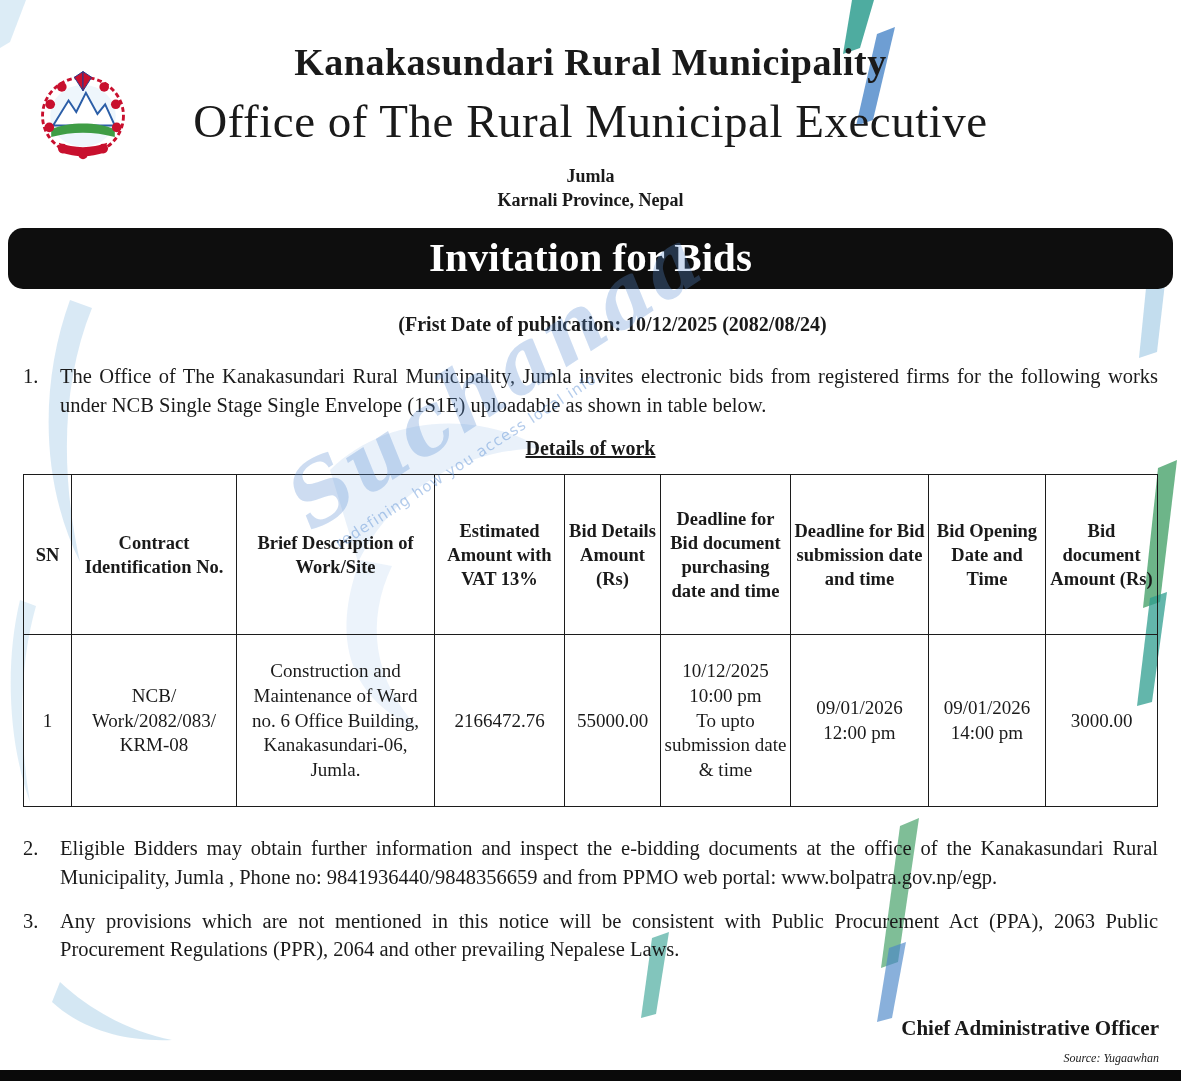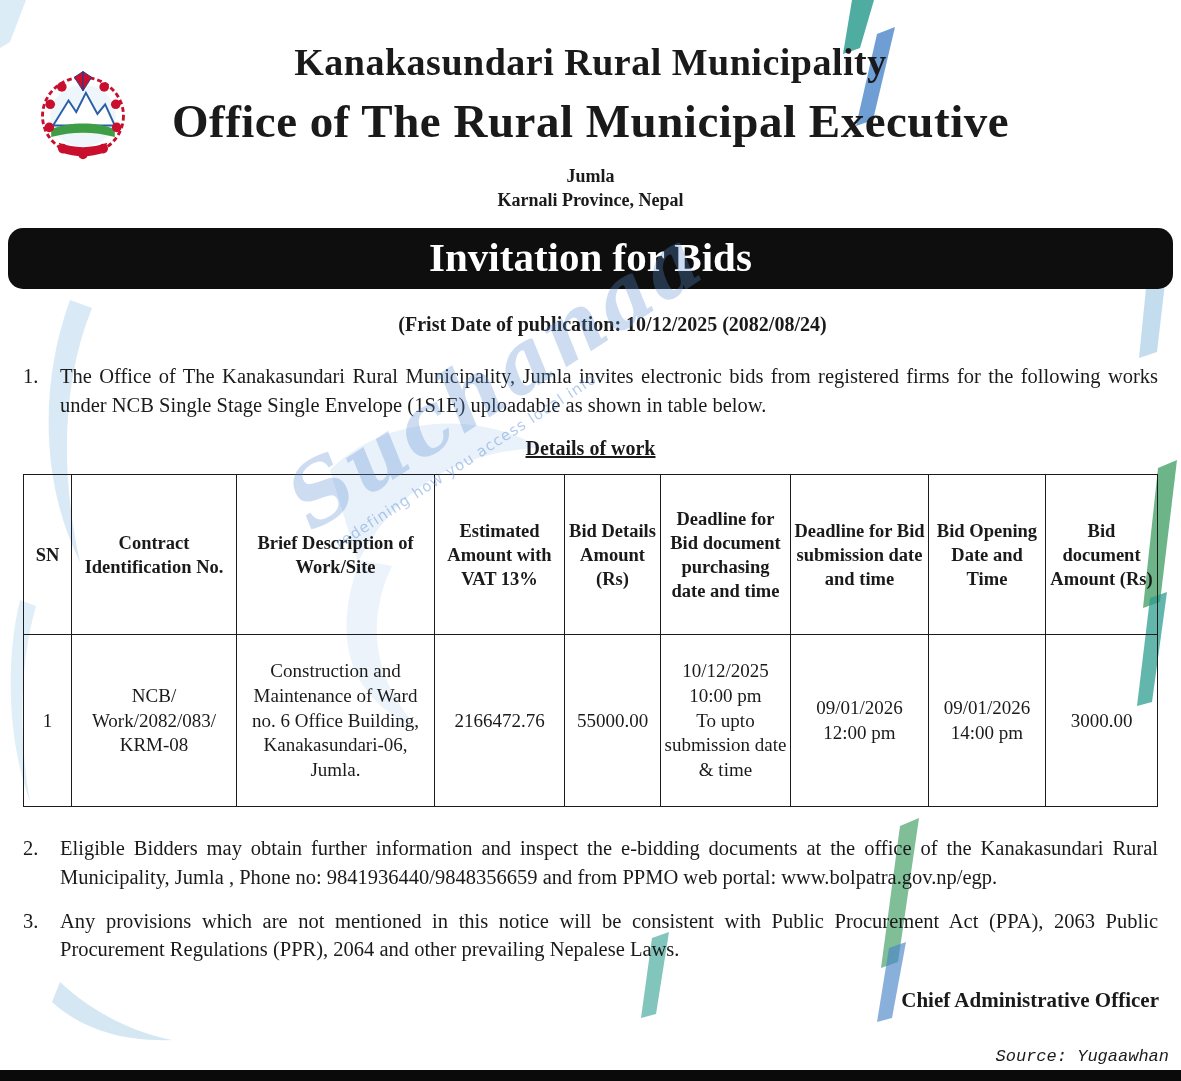--- a/index.html
+++ b/index.html
@@ -13,21 +13,21 @@
     color:var(--text); background:var(--page_bg);
     position:relative; overflow:hidden;
   }
   .bg-decor{position:absolute;inset:0;width:1181px;height:1081px;z-index:0;pointer-events:none;}
   .content{position:relative;z-index:1;}
 
   .emblem{position:absolute;left:30px;top:56px;width:106px;height:112px;}
 
   .hdr{text-align:center;padding-top:40px;}
   .t1{font-size:38px;font-weight:bold;letter-spacing:0.5px;}
-  .t2{font-size:47px;font-weight:bold;margin-top:10px;letter-spacing:0.5px;}
+  .t2{font-size:47px;font-weight:normal;margin-top:10px;letter-spacing:0.5px;}
   .t3{font-size:18px;font-weight:bold;margin-top:18px;}
   .t4{font-size:18px;font-weight:bold;margin-top:3px;}
 
   .banner{
     margin:17px 8px 0 8px; background:var(--banner_bg); color:var(--banner_text);
     text-align:center; font-size:41px; font-weight:bold; padding:5px 0 8px 0;border-radius:15px;
   }
 
   .pub{ text-align:center; font-weight:bold; font-size:20px; margin-top:24px;margin-left:44px; }
 
@@ -48,24 +48,24 @@
     border:1.6px solid #1c1c1c; text-align:center; vertical-align:middle;
     padding:4px 3px; line-height:1.3; overflow:hidden;
   }
   table.bids thead tr{height:160px;}
   table.bids tbody tr{height:172px;}
   table.bids th{font-weight:bold;font-size:18.5px;}
   td.pre{white-space:pre-line;}
 
   .link{ }
 
-  .sig{ text-align:right; font-weight:bold; font-size:21px; padding-right:22px; margin-top:24px; }
-
-  .source{ position:absolute; right:12px; bottom:15px; font-style:italic; font-size:17px;
-           font-family:Liberation Mono, monospace; z-index:2;}
+  .sig{ text-align:right; font-weight:bold; font-size:21px; padding-right:22px; margin-top:52px; }
+
+  .source{ position:absolute; right:22px; bottom:15px; font-style:italic; font-size:12px;
+           font-family:Liberation Serif, serif; z-index:2;}
   .bottom-bar{ position:absolute; left:0; bottom:0; width:100%; height:11px; background:#0a0a0a; z-index:2;}
 
   .watermark{
     position:absolute; left:330px; top:455px; width:470px; z-index:3;
     transform:rotate(-33deg); transform-origin:left bottom; pointer-events:none;
   }
   .wm-word{
     font-family:"DejaVu Serif",serif; font-weight:bold; font-style:italic;
     font-size:84px; line-height:85px; letter-spacing:2px; color:var(--watermark); opacity:0.30;
   }

